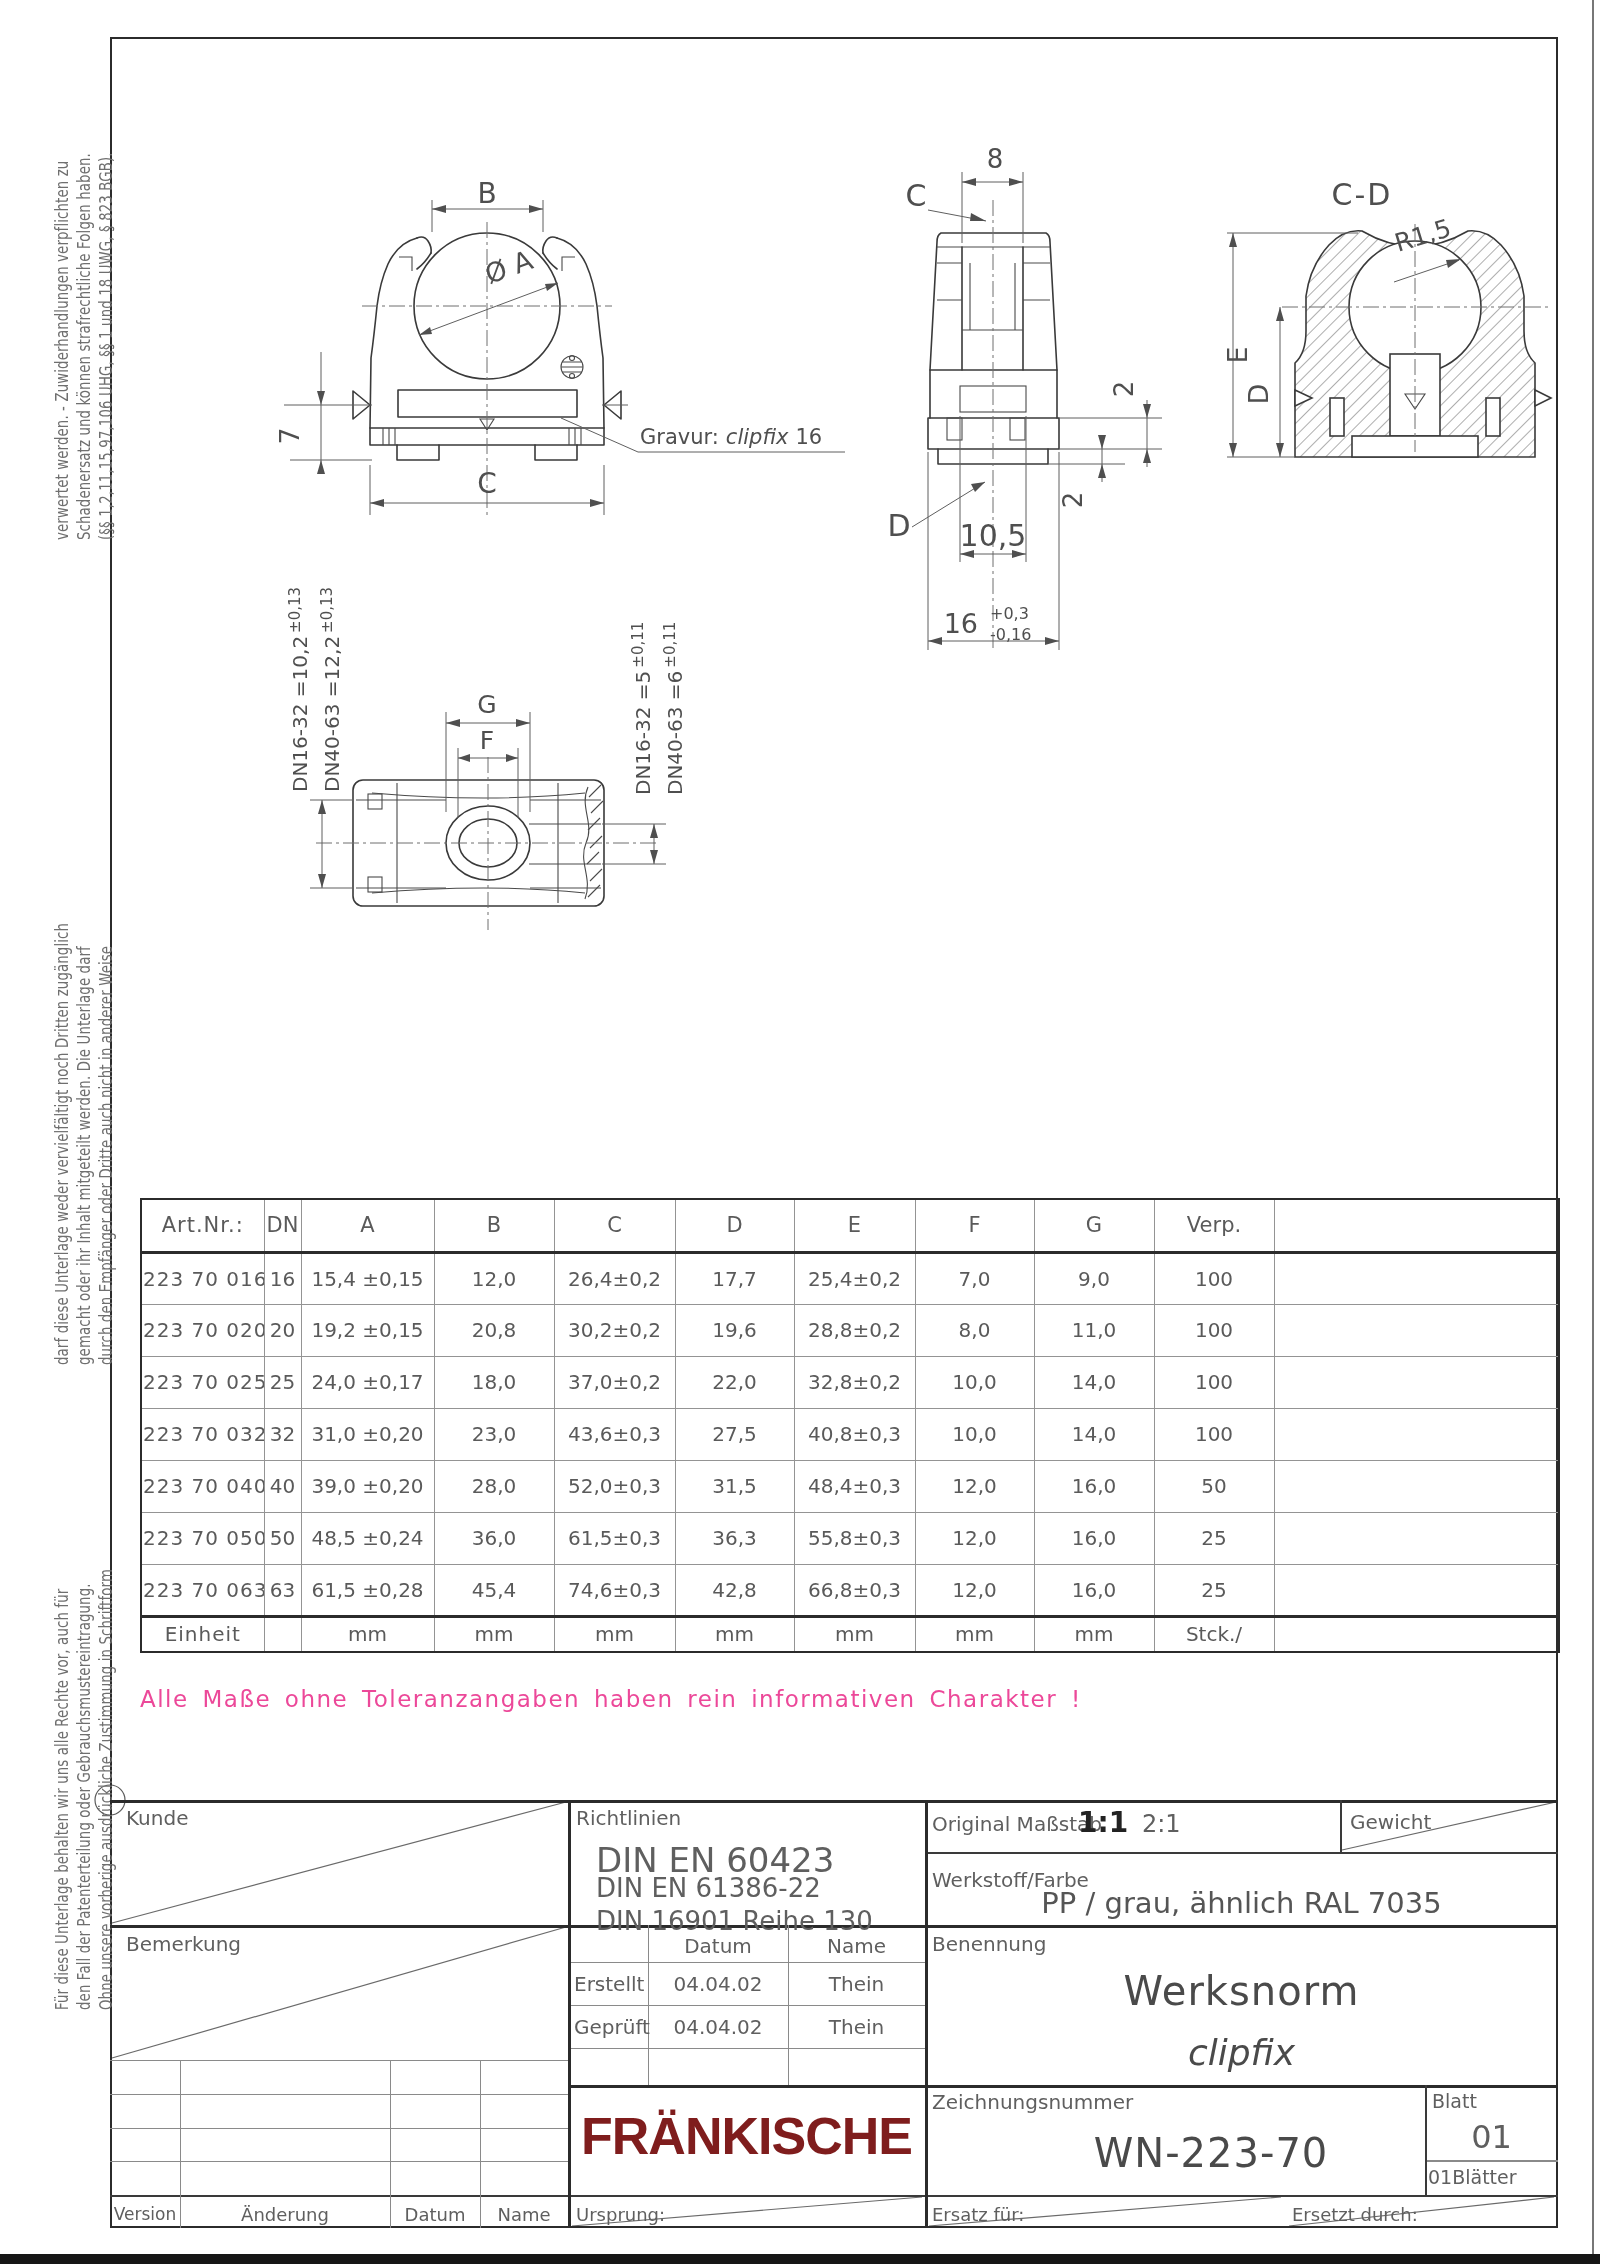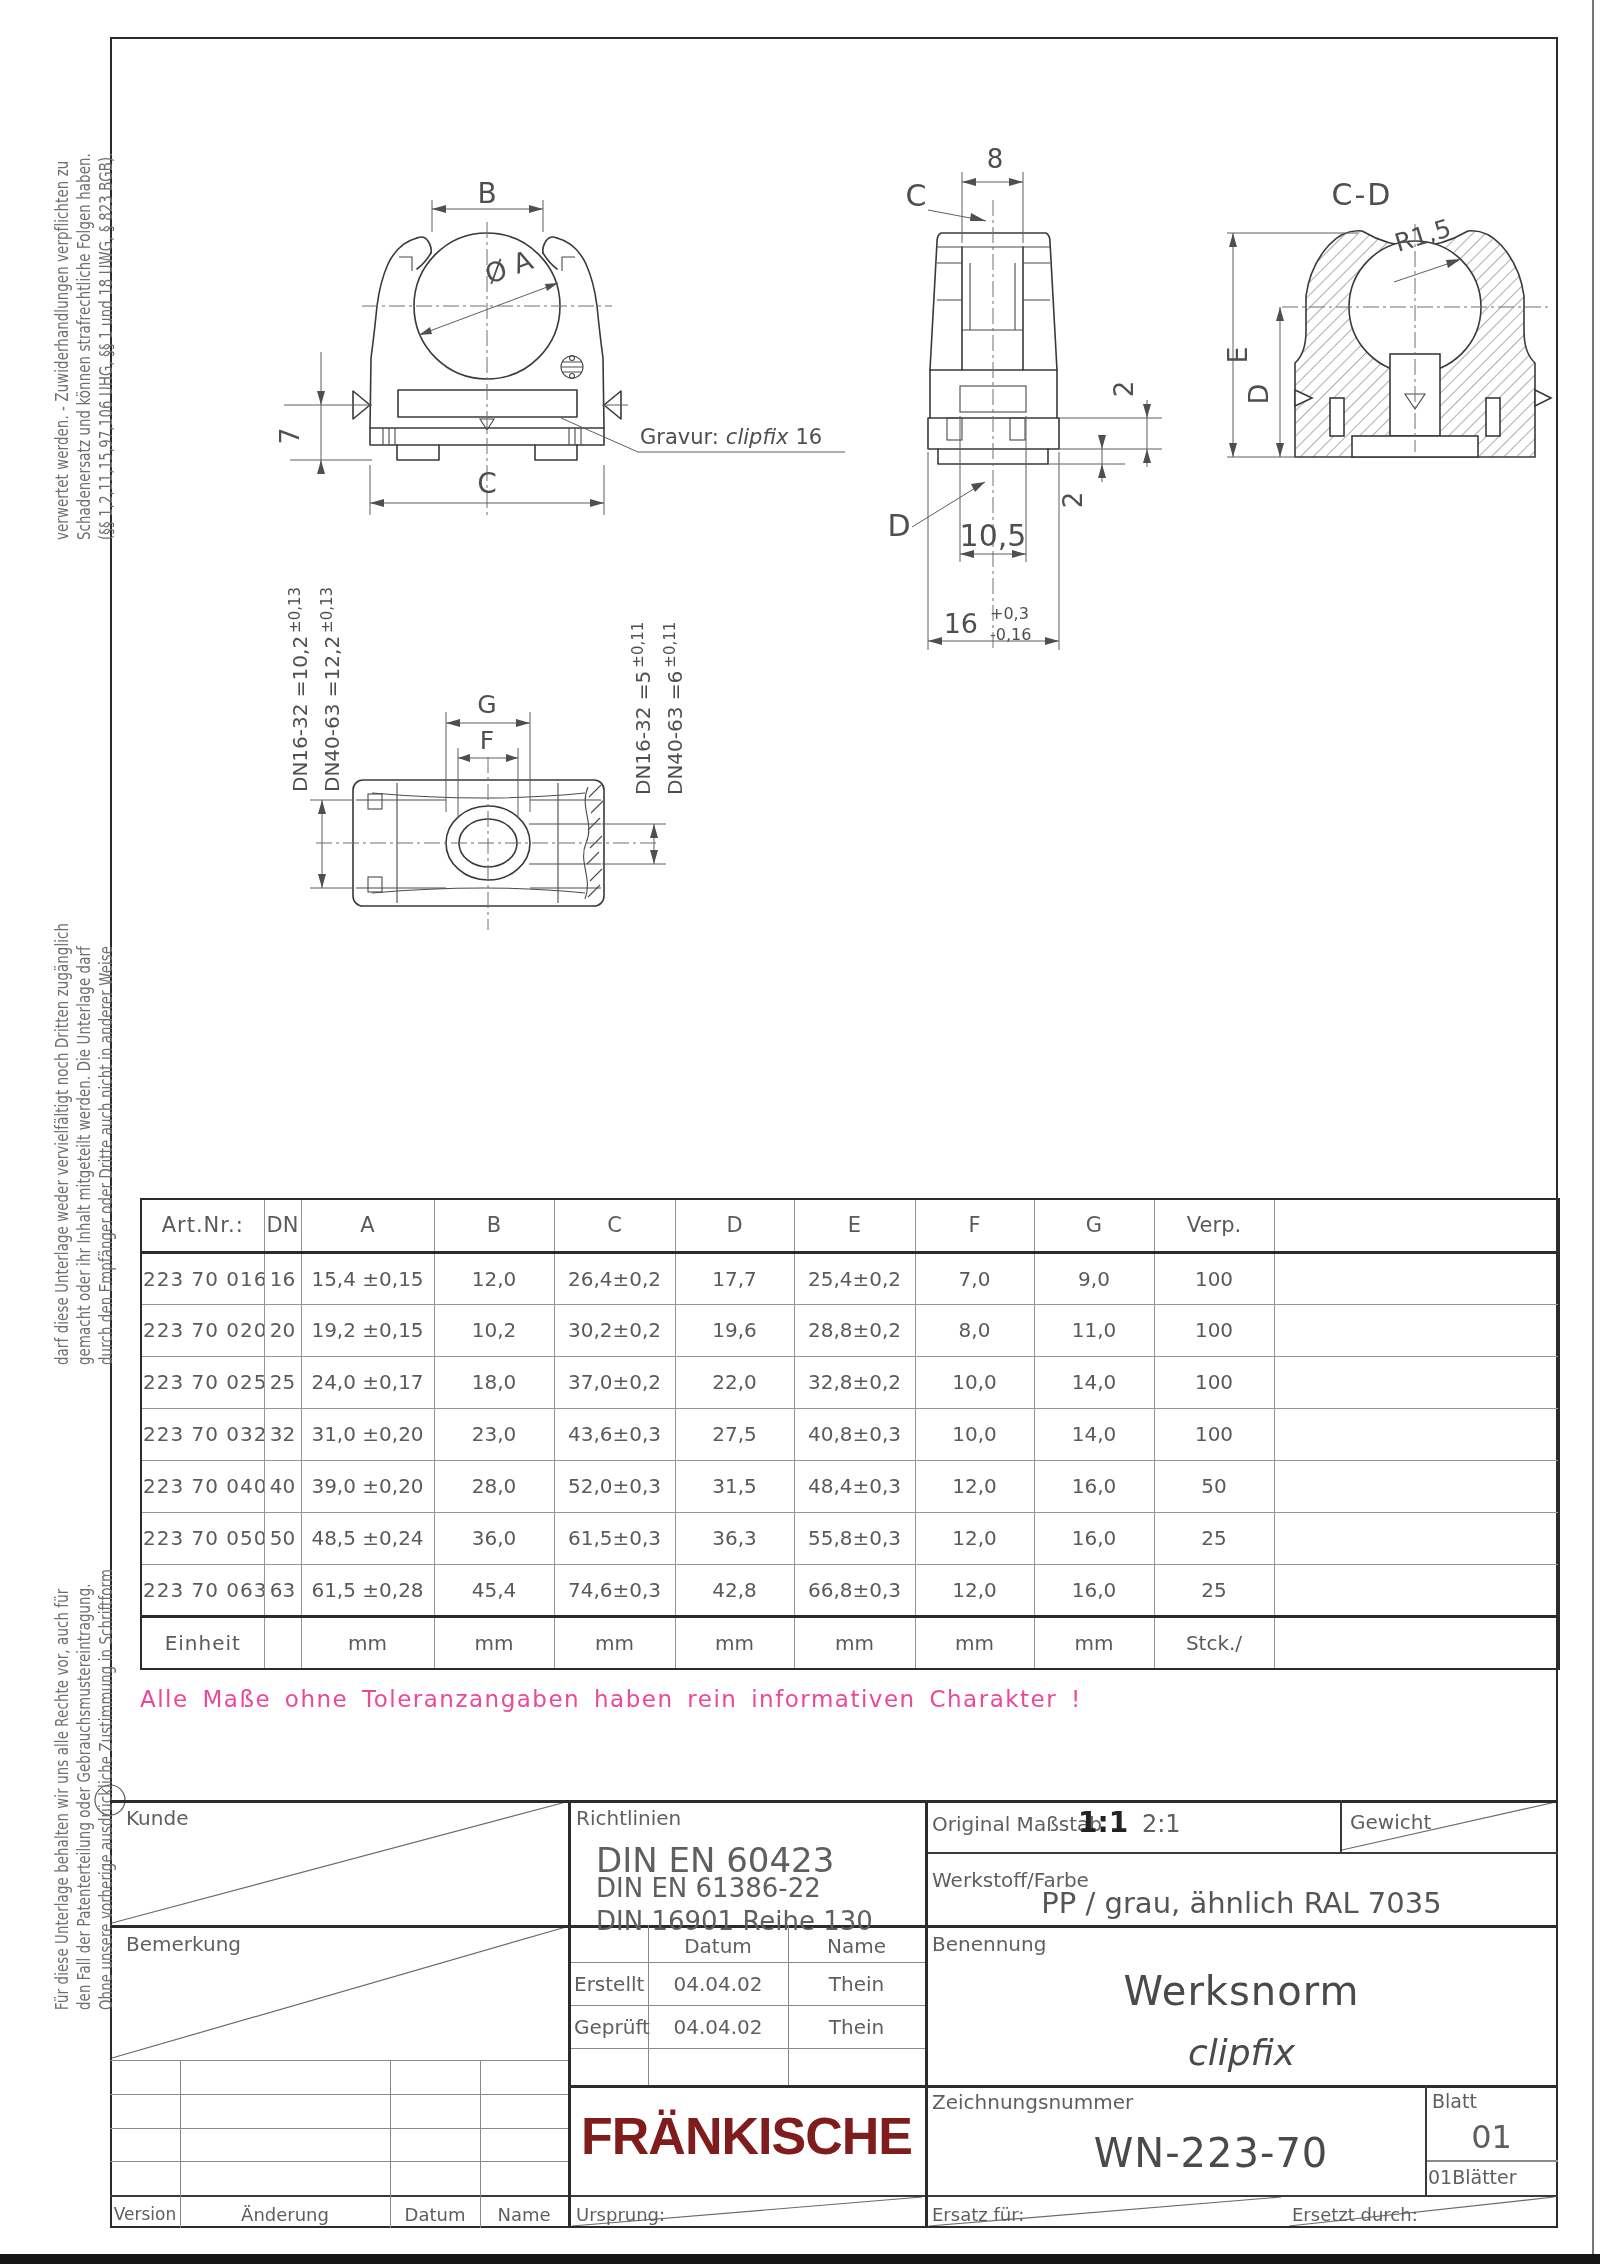--- a/index.html
+++ b/index.html
@@ -27,21 +27,21 @@
   #drawing-svg .wh{fill:#ffffff;stroke:#3a3a3a;stroke-width:1.6;}
   
   #spec-table{position:absolute;left:140px;top:1198px;width:1418px;
     border-collapse:collapse;table-layout:fixed;
     border:2.5px solid #2b2b2b;}
   #spec-table td{border:1px solid #949494;text-align:center;vertical-align:middle;
     font-size:20px;color:#5a5a5a;overflow:hidden;white-space:nowrap;}
   #spec-table tr{height:52px;}
   #spec-table tr.head{height:53px;}
   #spec-table tr.head td{border-bottom:3px solid #2b2b2b;font-size:21px;}
-  #spec-table tr.unit{height:53px;}
+  #spec-table tr.unit{height:36px;}
   #spec-table tr.unit td{border-top:3px solid #2b2b2b;}
   #spec-table td.c0{letter-spacing:1px;}
   
   #tolerance-note{left:140px;top:1686px;width:1280px;
     font-size:23px;letter-spacing:1.5px;word-spacing:5px;color:#ec4899;}
   
   .hl,.vl{position:absolute;background:#8a8a8a;}
   .hl.k2{background:#2b2b2b;}
   .hl.k1{background:#3a3a3a;}
   .vl.k2{background:#2b2b2b;}
@@ -301,21 +301,21 @@
         <td>25,4±0,2</td>
         <td>7,0</td>
         <td>9,0</td>
         <td>100</td>
         <td></td>
       </tr>
       <tr>
         <td class="c0">223 70 020</td>
         <td>20</td>
         <td>19,2 ±0,15</td>
-        <td>10,2</td>
+        <td>20,8</td>
         <td>30,2±0,2</td>
         <td>19,6</td>
         <td>28,8±0,2</td>
         <td>8,0</td>
         <td>11,0</td>
         <td>100</td>
         <td></td>
       </tr>
       <tr>
         <td class="c0">223 70 025</td>

